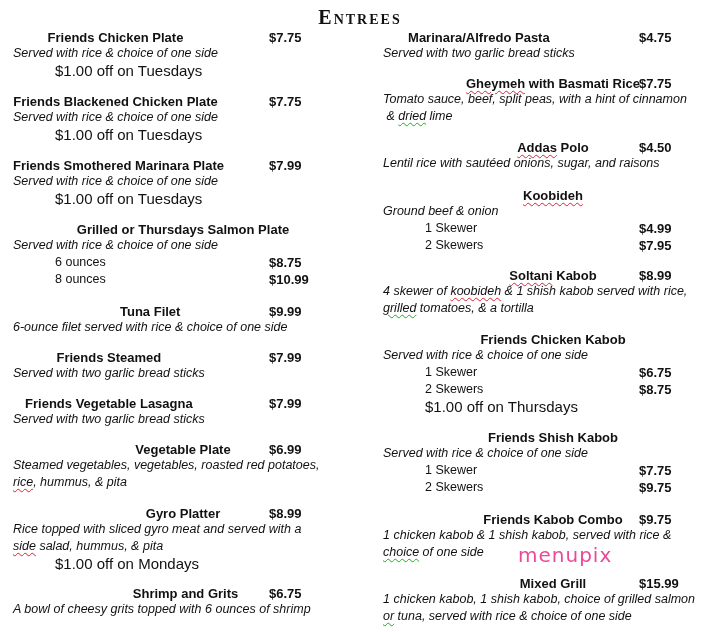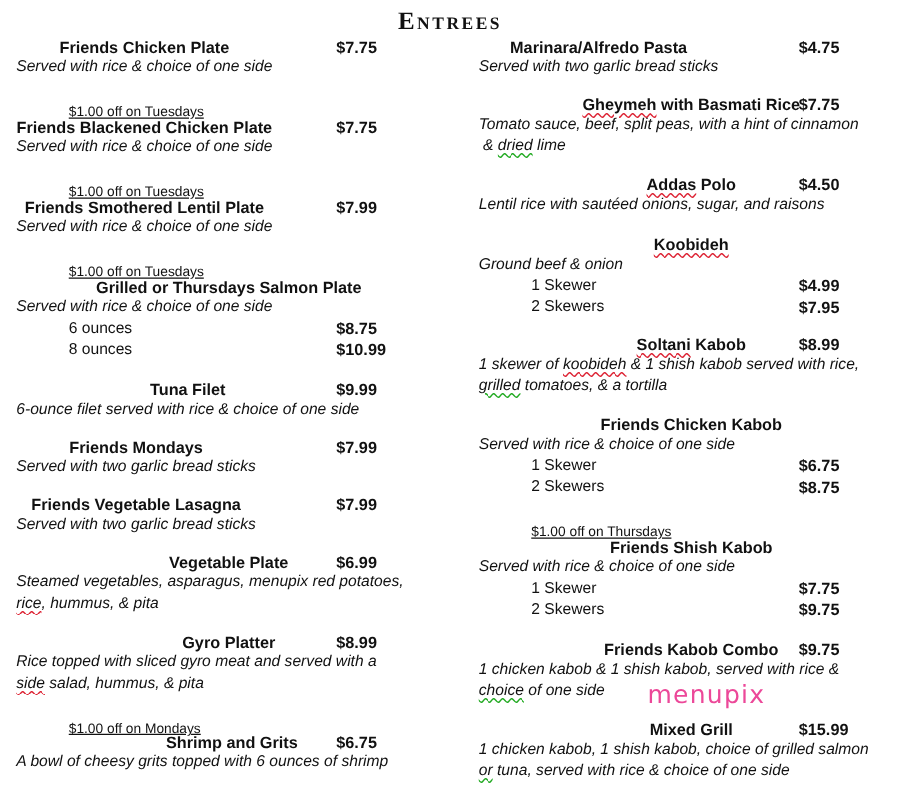--- a/index.html
+++ b/index.html
@@ -10,21 +10,21 @@
            letter-spacing:2px; font-variant:small-caps; color:#111; }
   .col { position:absolute; top:30px; }
   .col.left { left:13px; width:340px; }
   .col.right { left:383px; width:330px; }
   .item { position:relative; }
   .name { font-weight:bold; font-size:13px;text-align:center; }
   .price { font-weight:bold; font-size:13px; position:absolute; }
   .left .price { left:256px; }
   .right .price { left:256px; }
   .desc { font-style:italic; font-size:12.5px; line-height:17px; }
-  .promo { font-size:11px; line-height:17px; text-decoration:underline; padding-left:42px;margin-top:20px; }
+  .promo { font-size:15px; line-height:17px; padding-left:42px; }
   .opt { position:relative; font-size:12.5px; line-height:17px; padding-left:42px; height:17px; }
   .opt .price { top:0; }
   .squig { text-decoration:underline wavy #d23; text-decoration-thickness:1px; text-underline-offset:2px; }
   .squig-g { text-decoration:underline wavy #2a2; text-decoration-thickness:1px; text-underline-offset:2px; }
   .watermark { position:absolute; left:518px; top:543px; font-size:20px; color:#ec4899;
                font-family:"DejaVu Sans", sans-serif; letter-spacing:1px; }
 </style>
 </head>
 <body>
 
@@ -37,21 +37,21 @@
     <div class="desc">Served with rice &amp; choice of one side</div>
     <div class="promo">$1.00 off on Tuesdays</div>
   </div>
   <div class="item" style="position:absolute;top:64px">
     <div class="name">Friends Blackened Chicken Plate</div>
     <div class="price" style="top:0">$7.75</div>
     <div class="desc">Served with rice &amp; choice of one side</div>
     <div class="promo">$1.00 off on Tuesdays</div>
   </div>
   <div class="item" style="position:absolute;top:128px">
-    <div class="name">Friends Smothered Lentil Plate</div>
+    <div class="name">Friends Smothered Marinara Plate</div>
     <div class="price" style="top:0">$7.99</div>
     <div class="desc">Served with rice &amp; choice of one side</div>
     <div class="promo">$1.00 off on Tuesdays</div>
   </div>
   <div class="item" style="position:absolute;top:192px;width:340px">
     <div class="name">Grilled or Thursdays Salmon Plate</div>
     <div class="desc">Served with rice &amp; choice of one side</div>
     <div class="opt">
       <span>6 ounces</span>
       <span class="price">$8.75</span>
@@ -60,33 +60,33 @@
       <span>8 ounces</span>
       <span class="price">$10.99</span>
     </div>
   </div>
   <div class="item" style="position:absolute;top:274px">
     <div class="name">Tuna Filet</div>
     <div class="price" style="top:0">$9.99</div>
     <div class="desc">6-ounce filet served with rice &amp; choice of one side</div>
   </div>
   <div class="item" style="position:absolute;top:320px">
-    <div class="name">Friends Mondays</div>
+    <div class="name">Friends Steamed</div>
     <div class="price" style="top:0">$7.99</div>
     <div class="desc">Served with two garlic bread sticks</div>
   </div>
   <div class="item" style="position:absolute;top:366px">
     <div class="name">Friends Vegetable Lasagna</div>
     <div class="price" style="top:0">$7.99</div>
     <div class="desc">Served with two garlic bread sticks</div>
   </div>
   <div class="item" style="position:absolute;top:412px;width:340px">
     <div class="name">Vegetable Plate</div>
     <div class="price" style="top:0">$6.99</div>
-    <div class="desc">Steamed vegetables, asparagus, menupix red potatoes,</div>
+    <div class="desc">Steamed vegetables, vegetables, roasted red potatoes,</div>
     <div class="desc"><span class="squig">rice</span><span>, hummus, &amp; pita</span></div>
   </div>
   <div class="item" style="position:absolute;top:476px;width:340px">
     <div class="name">Gyro Platter</div>
     <div class="price" style="top:0">$8.99</div>
     <div class="desc">Rice topped with sliced gyro meat and served with a</div>
     <div class="desc"><span class="squig">side</span><span> salad, hummus, &amp; pita</span></div>
     <div class="promo">$1.00 off on Mondays</div>
   </div>
   <div class="item" style="position:absolute;top:556px;width:345px">
@@ -121,21 +121,21 @@
       <span class="price">$4.99</span>
     </div>
     <div class="opt">
       <span>2 Skewers</span>
       <span class="price">$7.95</span>
     </div>
   </div>
   <div class="item" style="position:absolute;top:238px;width:340px">
     <div class="name"><span class="squig">Soltani</span><span> Kabob</span></div>
     <div class="price" style="top:0">$8.99</div>
-    <div class="desc" style="white-space:nowrap"><span style="white-space:pre">1 skewer of </span><span class="squig">koobideh</span><span> &amp; 1 shish kabob served with rice,</span></div>
+    <div class="desc" style="white-space:nowrap"><span style="white-space:pre">4 skewer of </span><span class="squig">koobideh</span><span> &amp; 1 shish kabob served with rice,</span></div>
     <div class="desc"><span class="squig-g">grilled</span><span> tomatoes, &amp; a tortilla</span></div>
   </div>
   <div class="item" style="position:absolute;top:302px;width:340px">
     <div class="name">Friends Chicken Kabob</div>
     <div class="desc">Served with rice &amp; choice of one side</div>
     <div class="opt">
       <span>1 Skewer</span>
       <span class="price">$6.75</span>
     </div>
     <div class="opt">

